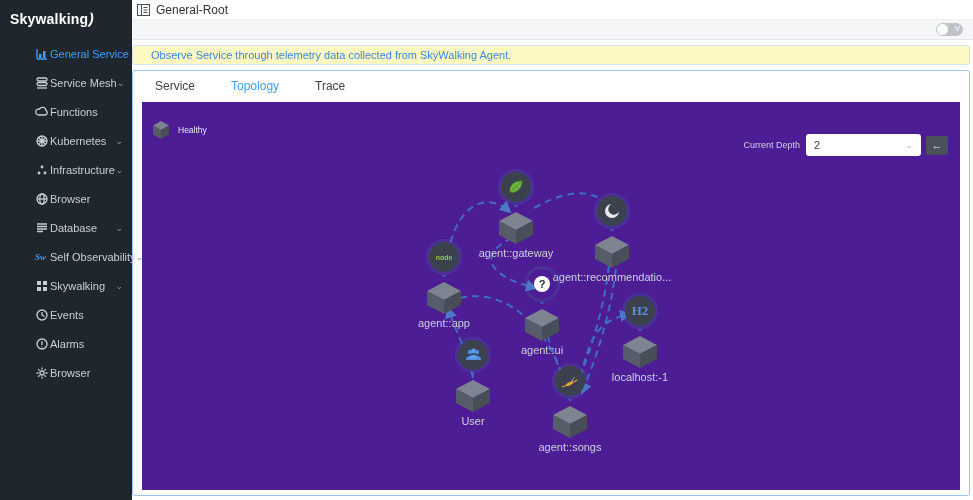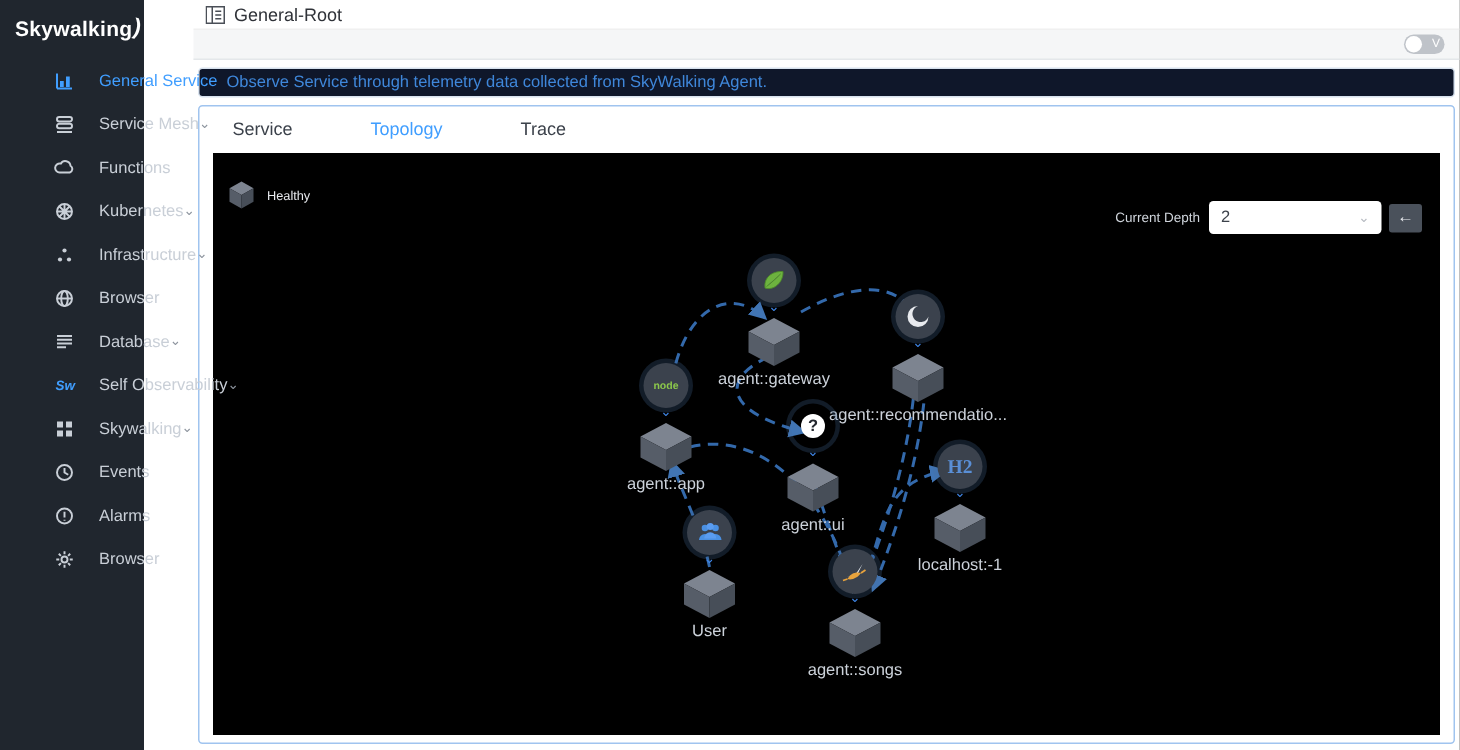--- a/index.html
+++ b/index.html
@@ -1,29 +1,29 @@
 <!DOCTYPE html>
 <html><head>
 <meta charset="utf-8">
 <style>
   * { margin:0; padding:0; box-sizing:border-box; }
   html,body { width:973px; height:500px; overflow:hidden; background:#fff;
     font-family:"Liberation Sans","DejaVu Sans",sans-serif; }
 
   
-  .sidebar { position:fixed; left:0; top:0; width:96px; height:500px;
+  .sidebar { position:fixed; left:0; top:0; width:132px; height:500px;
     background:#20262e; color:#c9cfd7; z-index:5; }
   .logo { display:flex; align-items:center; padding:10px 0 12px 10px; }
   .logo-text { color:#fff; font-size:14px; font-weight:bold; letter-spacing:.2px; }
   .logo-swoosh { color:#fff; font-size:15px; font-weight:bold; transform:rotate(12deg); margin-left:1px; }
   .menu { list-style:none;padding-left:24px; }
   .menu li { display:flex; align-items:center; height:29px; padding-left:11px;
     font-size:11px; cursor:pointer; white-space:nowrap; }
-  .menu li .mi { width:15px; height:15px; margin-right:16px; flex:0 0 15px;
-    display:flex; align-items:center; justify-content:flex-end; }
+  .menu li .mi { width:15px; height:15px; margin-right:0; flex:0 0 15px;
+    display:flex; align-items:center; justify-content:flex-start;font-family:Liberation Serif, serif; }
   .menu li.active { color:#409eff; }
   .menu li.active svg * { stroke:#409eff; fill:none; }
   .menu li svg * { stroke:#c9cfd7; fill:none; stroke-width:1.3; }
   .menu li svg .fill { fill:#c9cfd7; stroke:none; }
   .menu li.active svg .fill { fill:#409eff; stroke:none; }
   .chev { margin-left:auto; margin-right:9px; font-size:9px; color:#8d949e; }
   .sw-mark { font-size:9px; font-weight:bold; color:#409eff; font-style:italic; }
 
   
   .content { margin-left:116px;padding-left:13px; }
@@ -38,32 +38,32 @@
   .strip { height:20px; background:#f5f6f7; border-bottom:1px solid #e4e7ea;
     display:flex; align-items:center; justify-content:flex-end; padding-right:10px; }
   .toggle { width:27px; height:13px; border-radius:7px; background:#bfc3c9;
     position:relative; cursor:pointer; }
   .toggle .knob { position:absolute; left:1px; top:1px; width:11px; height:11px;
     border-radius:50%; background:#fff; }
   .toggle .tlabel { position:absolute; right:3px; top:1px; font-size:8px; color:#fff; }
 
   
   .notice { margin:5px 3px 5px 3px; border:1px solid #d8e2ee; border-radius:3px;
-    background:#0f172a; padding:3px 18px; font-size:11px; color:#3f87da; }
+    background:#fef9c3; padding:3px 18px; font-size:11px; color:#3f87da; }
 
   
   .widget { margin:0 3px 3px 3px; border:1px solid #a0c4ef; border-radius:3px;
     background:#fff; height:426px; position:relative; }
-  .tabs { display:flex; gap:52px; padding:8px 0 7px 22px; }
+  .tabs { display:flex; gap:36px; padding:8px 0 7px 22px; }
   .tab { font-size:12px; color:#3c424b; cursor:pointer; }
   .tab.active { color:#409eff; }
 
   
   .topo { position:absolute; left:9px; right:9px; top:31px; bottom:5px;
-    background:#000000; overflow:hidden; }
+    background:#4c1d95; overflow:hidden; }
   .legend { position:absolute; left:10px; top:16px; z-index:3; }
   .legend-row { display:flex; align-items:center; height:23px; }
   .legend-row svg { margin-right:8px; }
   .legend-row span { font-size:8.5px; color:#e8eaee; }
   .depth { position:absolute; right:12px; top:32px; display:flex; align-items:center; z-index:3; }
   .depth-label { font-size:9px; color:#cfd4db; margin-right:6px; }
   .depth-select { width:115px; height:22px; background:#fff; border-radius:3px;
     display:flex; align-items:center; padding:0 8px; font-size:11px; color:#3c424b;
     cursor:pointer; }
   .depth-select .dchev { margin-left:auto; color:#b6bac1; font-size:9px; }

